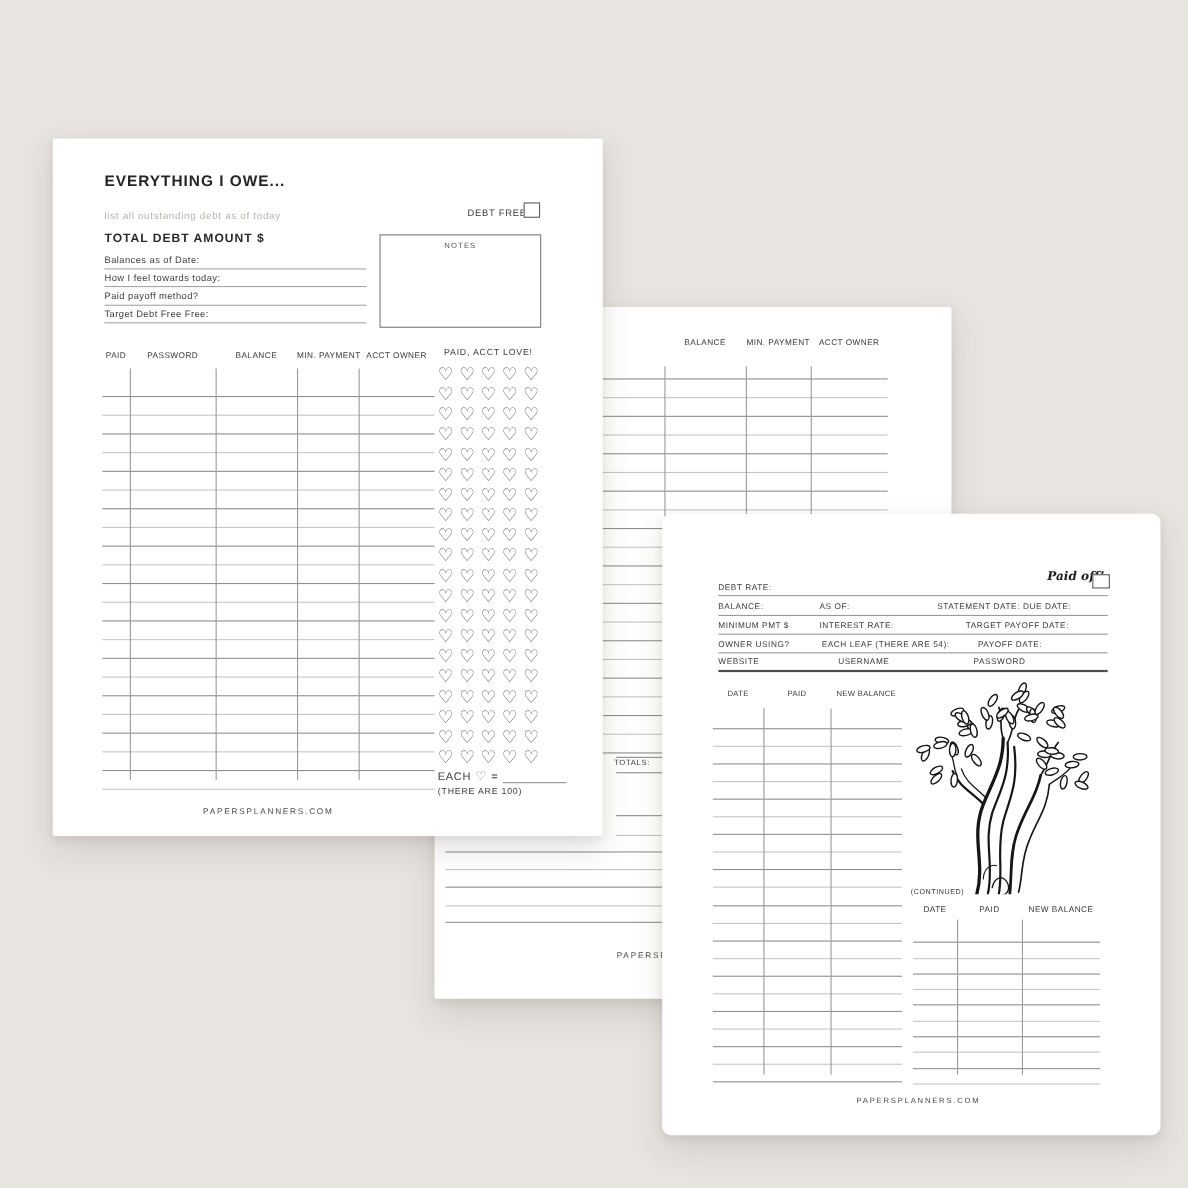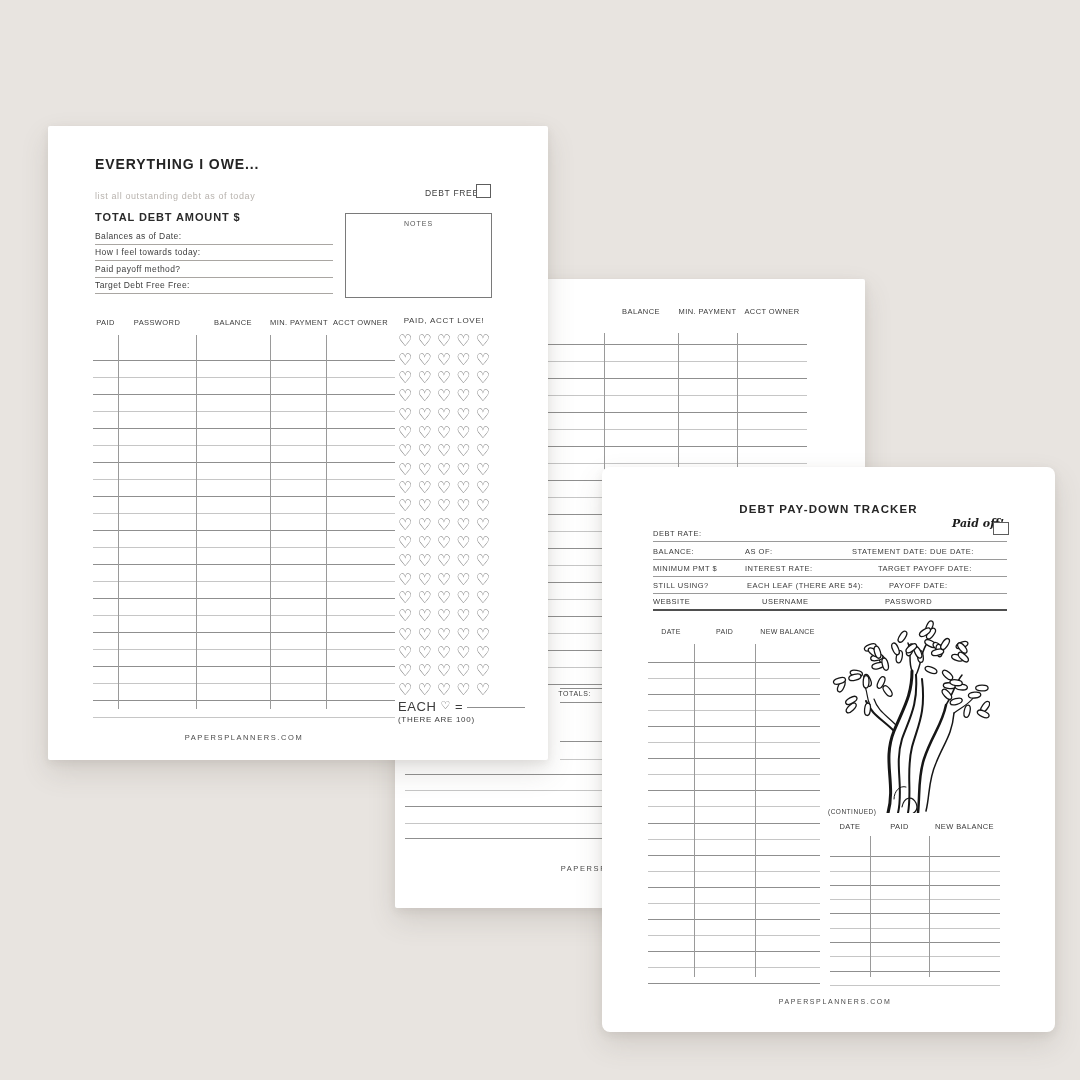--- a/index.html
+++ b/index.html
@@ -30,21 +30,21 @@
   .vline{position:absolute;width:1px;background:#9a9a9a}
   .hline{position:absolute;height:1px;background:#8f8f8f}
   .hline.lt{background:#c6c6c6}
 
   .heart-grid{display:flex;flex-direction:column}
   .heart-row{height:18.35px;display:flex;justify-content:space-between;align-items:center}
   .heart-icon{font-size:16px;line-height:1;color:#6e6e6e}
   .heart-icon::before{content:"\2661"}
   .heart-sm{font-size:11px;color:#6e6e6e}
   .heart-sm::before{content:"\2661"}
-  .each-line{display:flex;align-items:flex-start;gap:4px;font-size:13px;letter-spacing:.6px;color:#3c3c3c}
+  .each-line{display:flex;align-items:flex-end;gap:4px;font-size:10px;letter-spacing:.6px;color:#3c3c3c}
   .key-line{display:inline-block;width:58px;border-bottom:1px solid #8f8f8f;height:9px}
 
   h1.p3-title{font-size:11.5px;font-weight:700;letter-spacing:1.1px;color:#262626;text-align:center}
   .paidoff{font-family:"DejaVu Serif","Liberation Serif",serif;font-style:italic;font-weight:700;font-size:11px;color:#1c1c1c}
   .info-line{position:absolute;left:51px;width:354px;height:1px;background:#9a9a9a}
   .info-lbl{position:absolute;font-size:7.5px;letter-spacing:.5px;color:#3a3a3a;white-space:nowrap}
   .t3 .thead{font-size:7px;letter-spacing:.3px}
   .t3 .trow{height:16.05px}
   .t4 .trow{height:14.3px}
 </style>
@@ -304,39 +304,38 @@
     <span class="heart-sm"></span>
     <span>=</span>
     <span class="key-line"></span>
   </div>
   <div class="lbl abs" style="left:350px;top:589px">(THERE ARE 100)</div>
 
   <div class="footer abs" style="left:45px;top:607px;width:302px">PAPERSPLANNERS.COM</div>
 </div>
 
 <div id="page3" class="page">
-  <h1 class="p3-title abs" style="left:0;top:36px;width:453px">DEBT PAY-DOWN TRACKER</h1>
   <span class="paidoff abs" style="left:350px;top:50px">Paid off!</span>
   <span class="checkbox abs" style="left:391px;top:55px;width:16px;height:13px"></span>
 
   <span class="info-lbl" style="left:51px;top:62px">DEBT RATE:</span>
   <div class="info-line" style="top:74px"></div>
 
   <span class="info-lbl" style="left:51px;top:80px">BALANCE:</span>
   <span class="info-lbl" style="left:143px;top:80px">AS OF:</span>
   <span class="info-lbl" style="left:250px;top:80px">STATEMENT DATE:</span>
   <span class="info-lbl" style="left:328px;top:80px">DUE DATE:</span>
   <div class="info-line" style="top:92px"></div>
 
   <span class="info-lbl" style="left:51px;top:97px">MINIMUM PMT $</span>
   <span class="info-lbl" style="left:143px;top:97px">INTEREST RATE:</span>
   <span class="info-lbl" style="left:276px;top:97px">TARGET PAYOFF DATE:</span>
   <div class="info-line" style="top:109px"></div>
 
-  <span class="info-lbl" style="left:51px;top:114px">STILL USING?</span>
+  <span class="info-lbl" style="left:51px;top:114px">OWNER USING?</span>
   <span class="info-lbl" style="left:145px;top:114px">EACH LEAF (THERE ARE 54):</span>
   <span class="info-lbl" style="left:287px;top:114px">PAYOFF DATE:</span>
   <div class="info-line" style="top:126px"></div>
 
   <span class="info-lbl" style="left:51px;top:130px">WEBSITE</span>
   <span class="info-lbl" style="left:160px;top:130px">USERNAME</span>
   <span class="info-lbl" style="left:283px;top:130px">PASSWORD</span>
   <div class="info-line" style="top:142px;background:#4f4f4f;height:1.5px"></div>
 
   <div class="abs t3" style="left:46px;top:161px;width:172px">

